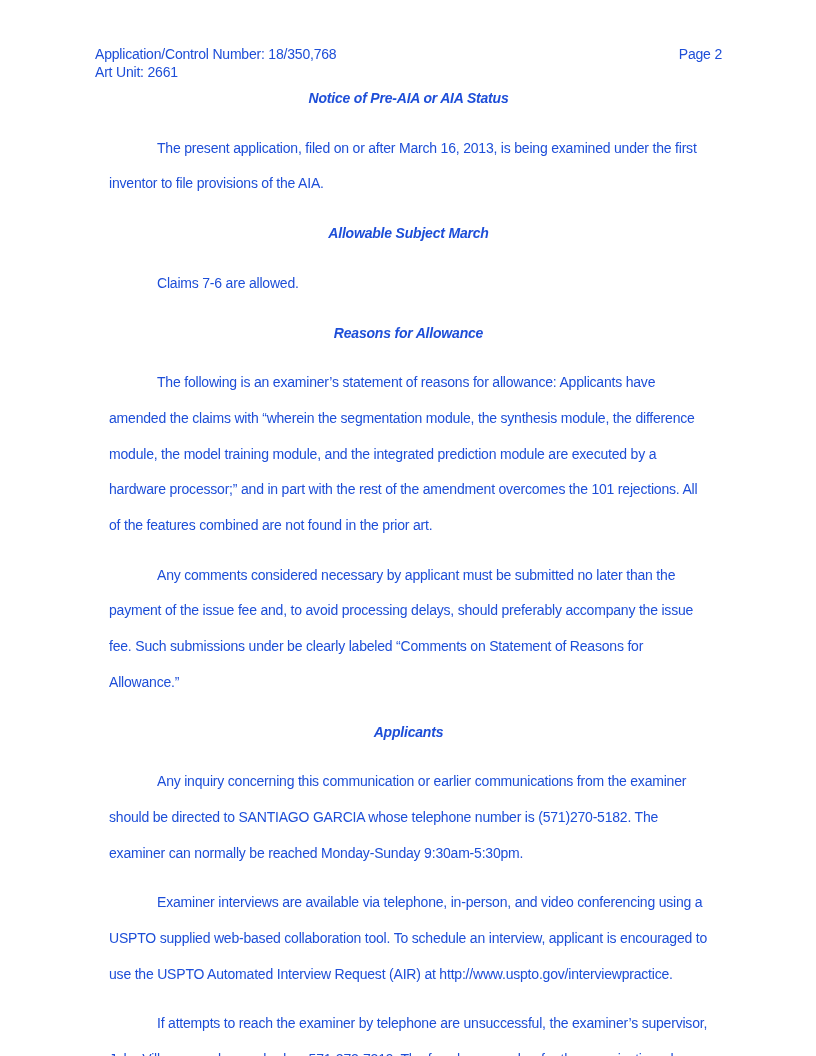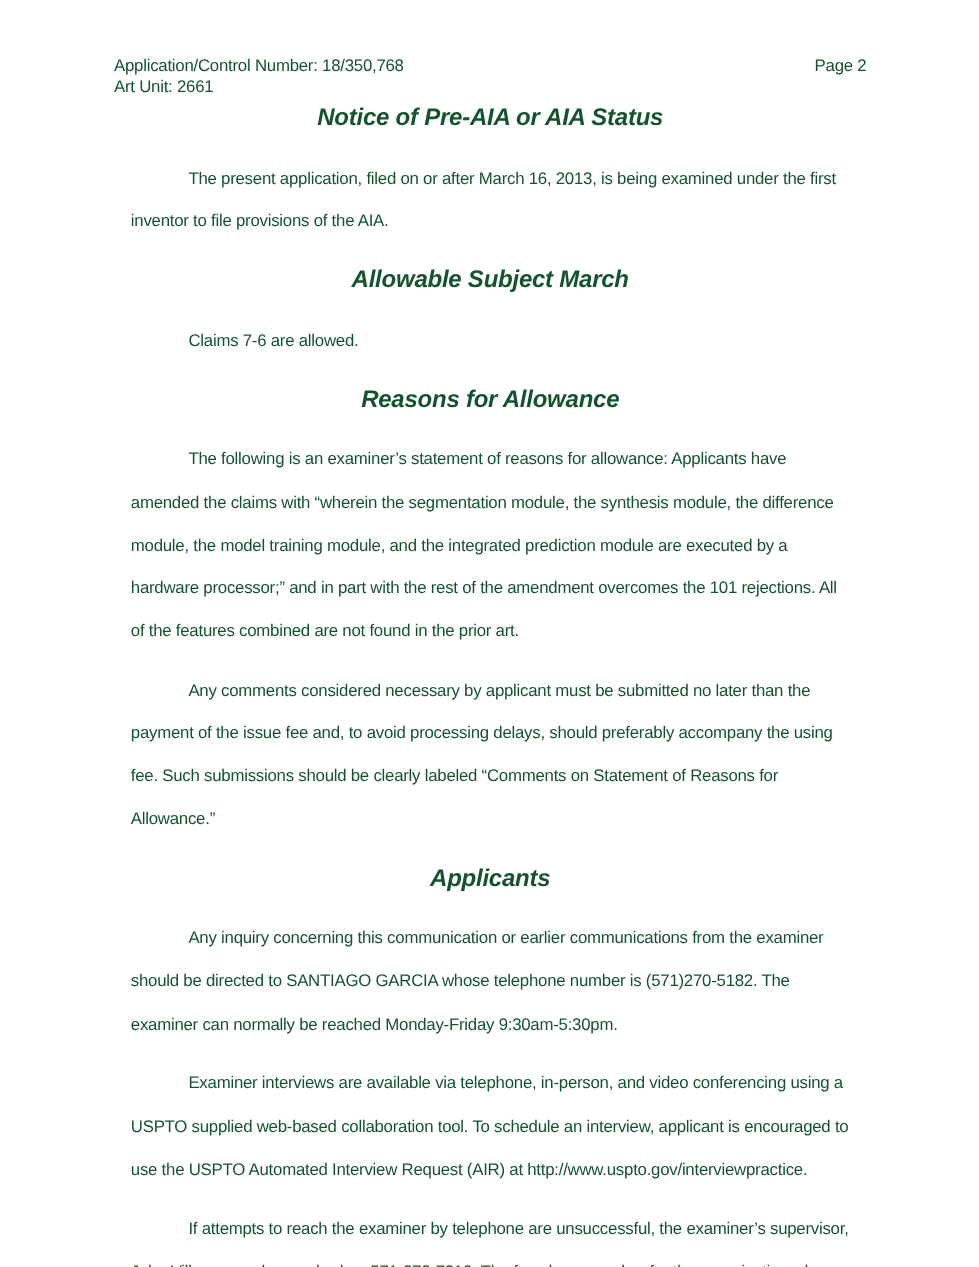--- a/index.html
+++ b/index.html
@@ -6,37 +6,37 @@
   html, body {
     margin: 0;
     padding: 0;
     background: #ffffff;
   }
   .page {
     width: 816px;
     height: 1056px;
     margin: 0 auto;
     background: #ffffff;
-    color: #14532d;
+    color: #1d4ed8;
     font-family: "Liberation Sans", "DejaVu Sans", sans-serif;
     font-size: 14px;
     letter-spacing: -0.2px;
     padding: 46px 94px 0 95px;
     overflow: hidden;
   }
   .doc-header {
     display: flex;
     justify-content: space-between;
     align-items: flex-start;
     line-height: 17.5px;
   }
   .doc-header-left div { margin: 0; }
   .doc-heading {
     margin: 0;
-    font-size: 20px;
+    font-size: 14px;
     font-weight: bold;
     font-style: italic;
     text-align: center;
     line-height: 35.7px;
   }
   .doc-para {
     margin: 14px;
     text-indent: 48px;
     line-height: 35.7px;
     text-align: left;
@@ -60,23 +60,23 @@
   <p class="doc-para">The present application, filed on or after March 16, 2013, is being examined under the first inventor to file provisions of the AIA.</p>
 
   <h3 class="doc-heading">Allowable Subject March</h3>
 
   <p class="doc-para">Claims 7-6 are allowed.</p>
 
   <h3 class="doc-heading">Reasons for Allowance</h3>
 
   <p class="doc-para">The following is an examiner’s statement of reasons for allowance: Applicants have amended the claims with “wherein the segmentation module, the synthesis module, the difference module, the model training module, and the integrated prediction module are executed by a hardware processor;” and in part with the rest of the amendment overcomes the 101 rejections. All of the features combined are not found in the prior art.</p>
 
-  <p class="doc-para">Any comments considered necessary by applicant must be submitted no later than the payment of the issue fee and, to avoid processing delays, should preferably accompany the using fee.  Such submissions should be clearly labeled “Comments on Statement of Reasons for Allowance.”</p>
+  <p class="doc-para">Any comments considered necessary by applicant must be submitted no later than the payment of the issue fee and, to avoid processing delays, should preferably accompany the issue fee.  Such submissions under be clearly labeled “Comments on Statement of Reasons for Allowance.”</p>
 
   <h3 class="doc-heading">Applicants</h3>
 
-  <p class="doc-para">Any inquiry concerning this communication or earlier communications from the examiner should be directed to SANTIAGO GARCIA whose telephone number is (571)270-5182. The examiner can normally be reached Monday-Friday 9:30am-5:30pm.</p>
+  <p class="doc-para">Any inquiry concerning this communication or earlier communications from the examiner should be directed to SANTIAGO GARCIA whose telephone number is (571)270-5182. The examiner can normally be reached Monday-Sunday 9:30am-5:30pm.</p>
 
   <p class="doc-para">Examiner interviews are available via telephone, in-person, and video conferencing using a USPTO supplied web-based collaboration tool. To schedule an interview, applicant is encouraged to use the USPTO Automated Interview Request (AIR) at http://www.uspto.gov/interviewpractice.</p>
 
   <p class="doc-para">If attempts to reach the examiner by telephone are unsuccessful, the examiner’s supervisor, John Villecco can be reached on 571-272-7319. The fax phone number for the organization where this application or proceeding is assigned is 571-273-8300.</p>
 
 </div>
 
 </body></html>

